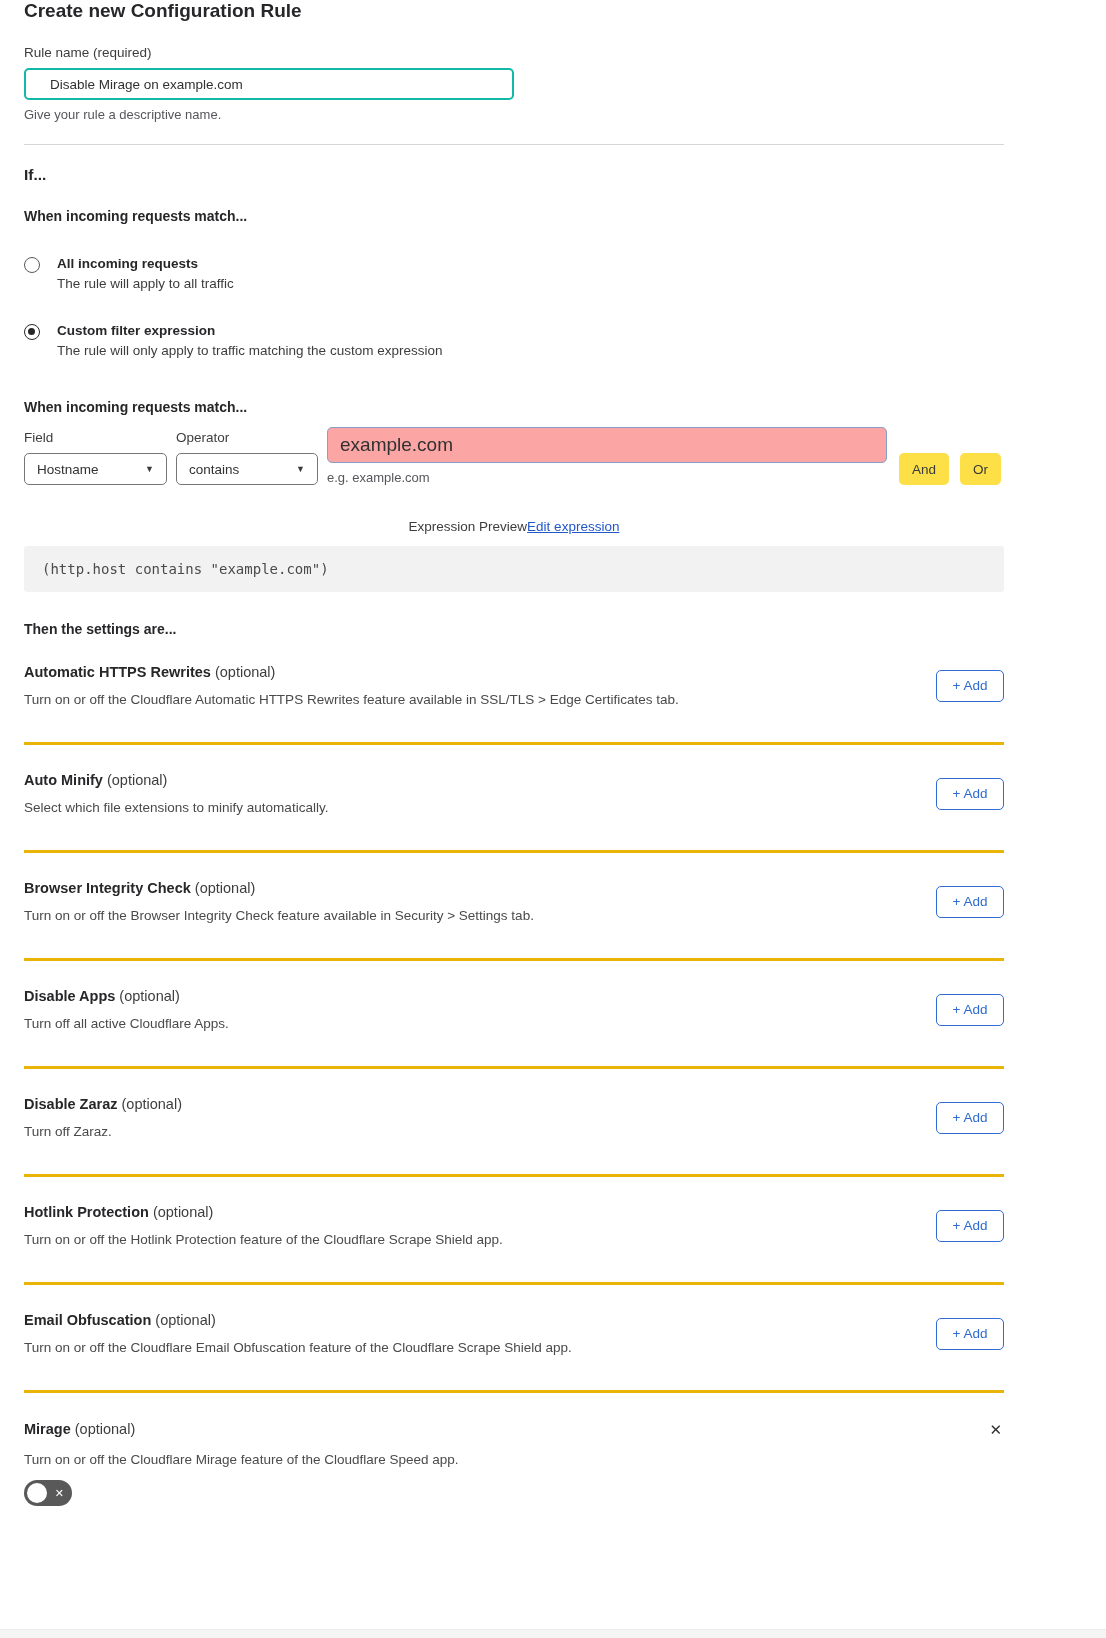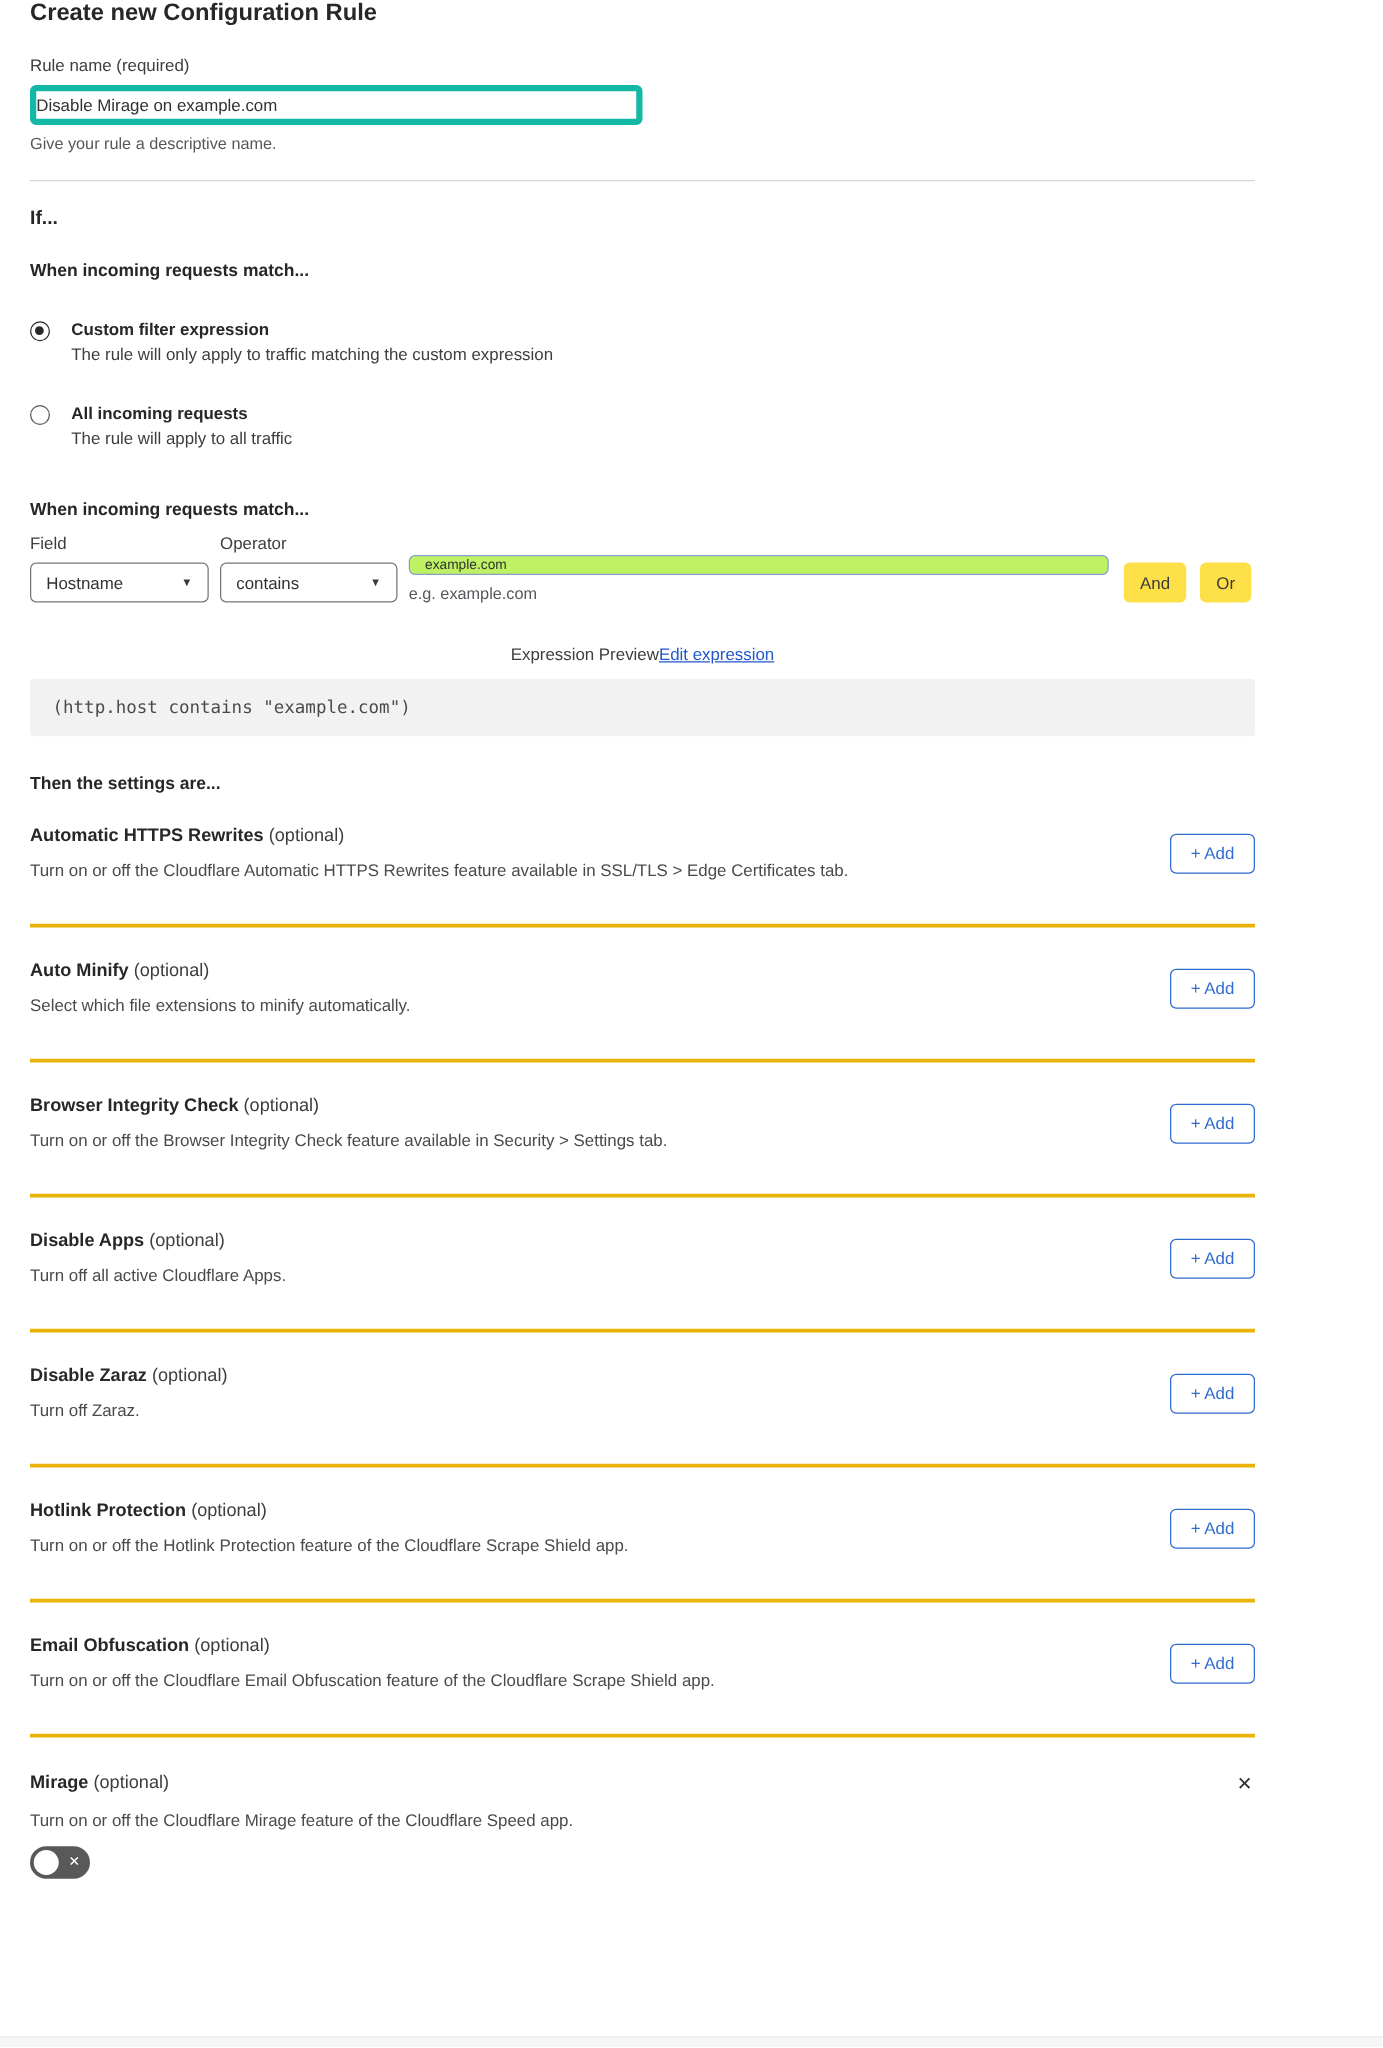--- a/index.html
+++ b/index.html
@@ -11,22 +11,22 @@
     position: relative;
     overflow: hidden;
   }
   .container { margin: 0 24px; width: 980px; }
 
   .page-title { font-size: 19px; font-weight: bold; padding-top: 0; color: #27272a; }
 
   .field-label { font-size: 13.5px; color: #3d3d3d; margin-top: 23px; }
   .text-input {
     margin-top: 8px; width: 490px; height: 32px;
-    border: 5px solid #14b8a6; border-radius: 5px;
-    font-size: 13.5px; color: #313131; padding: 0 0;
+    border: 2px solid #14b8a6; border-radius: 5px;
+    font-size: 13.5px; color: #313131; padding: 0 24px;
     font-family: "Liberation Sans", "DejaVu Sans", sans-serif;
     background: #fff; display: block;
   }
   .helper { font-size: 13px; color: #56565c; margin-top: 7px; }
 
   .divider { border: none; border-top: 1px solid #d6d6d6; margin-top: 22px; }
 
   .if-heading { font-size: 15.5px; font-weight: bold; margin-top: 21px; color: #27272a; }
   .match-heading { font-size: 14px; font-weight: bold; margin-top: 24px; color: #27272a; }
 
@@ -52,23 +52,23 @@
     height: 32px; border: 1px solid #767676; border-radius: 5px;
     background: #fff; display: flex; align-items: center;
     justify-content: space-between; padding: 0 12px;
     font-size: 13.5px; color: #313131; cursor: pointer;
   }
   .caret { font-size: 9px; color: #3a3a3a; line-height: 1; }
   .w-field { width: 143px; margin-right: 9px; }
   .w-op { width: 142px; margin-right: 9px; }
   .w-value { width: 560px; }
   .value-input {
-    height: 16px; width: 560px;
+    height: 36px; width: 560px;
     border: 1px solid #85a1c9; border-radius: 5px;
-    background: #bef264; font-size: 11px; color: #313131;
+    background: #fca5a5; font-size: 19px; color: #313131;
     padding: 0 12px; display: block;
     font-family: "Liberation Sans", "DejaVu Sans", sans-serif;
   }
   .andor { display: flex; margin-left: 12px; margin-top: 21px; }
   .gray-btn {
     background: #fde047; border: none; border-radius: 5px;
     font-size: 13.5px; color: #3a3a3a; height: 32px;
     padding: 0 13px; cursor: pointer;
     font-family: "Liberation Sans", "DejaVu Sans", sans-serif;
   }
@@ -140,32 +140,32 @@
     <input class="text-input" type="text" value="Disable Mirage on example.com" style="">
     <div class="helper">Give your rule a descriptive name.</div>
   </div>
 
   <hr class="divider">
 
   <h2 class="if-heading">If...</h2>
   <h3 class="match-heading">When incoming requests match...</h3>
 
   <div class="radio-row">
+    <span class="radio-circle"></span>
+    <span class="radio-texts">
+      <div class="radio-label">All incoming requests</div>
+      <div class="radio-desc">The rule will apply to all traffic</div>
+    </span>
+  </div>
+
+  <div class="radio-row">
     <span class="radio-circle checked"></span>
     <span class="radio-texts">
       <div class="radio-label">Custom filter expression</div>
       <div class="radio-desc">The rule will only apply to traffic matching the custom expression</div>
-    </span>
-  </div>
-
-  <div class="radio-row">
-    <span class="radio-circle"></span>
-    <span class="radio-texts">
-      <div class="radio-label">All incoming requests</div>
-      <div class="radio-desc">The rule will apply to all traffic</div>
     </span>
   </div>
 
   <h3 class="match-heading" style="margin-top:41px">When incoming requests match...</h3>
 
   <div class="builder-row">
     <div class="builder-col w-field">
       <div class="col-label">Field</div>
       <div class="select-box">
         <span>Hostname</span>

